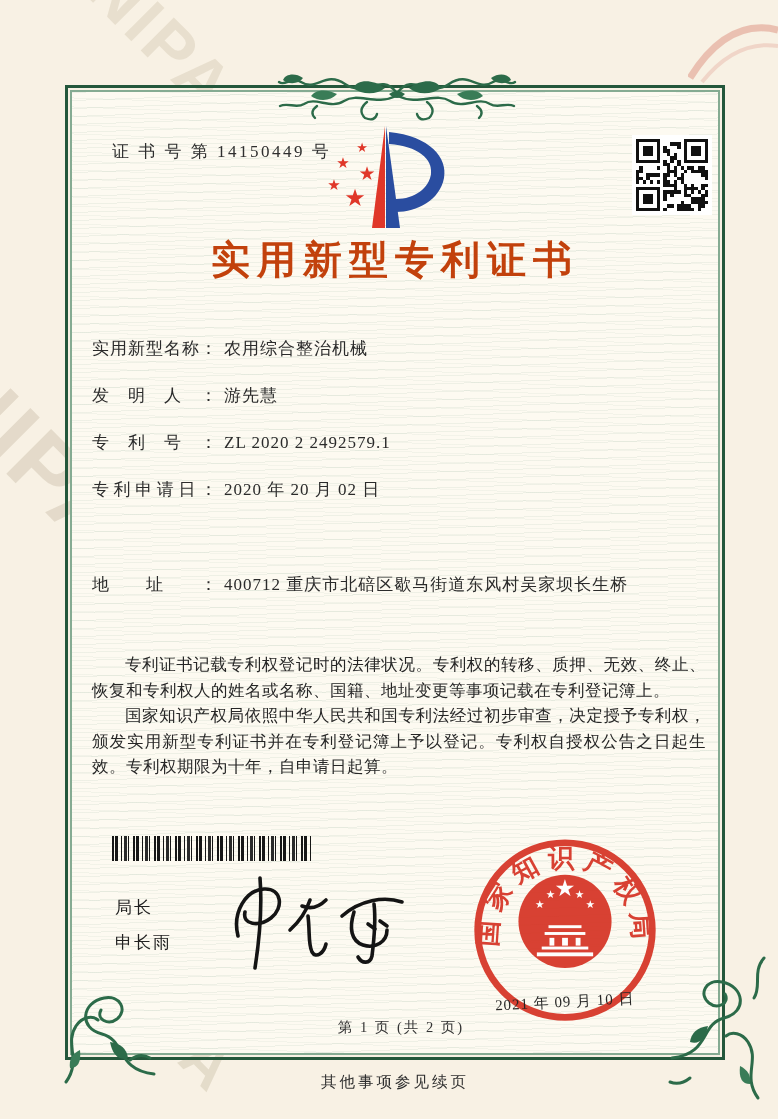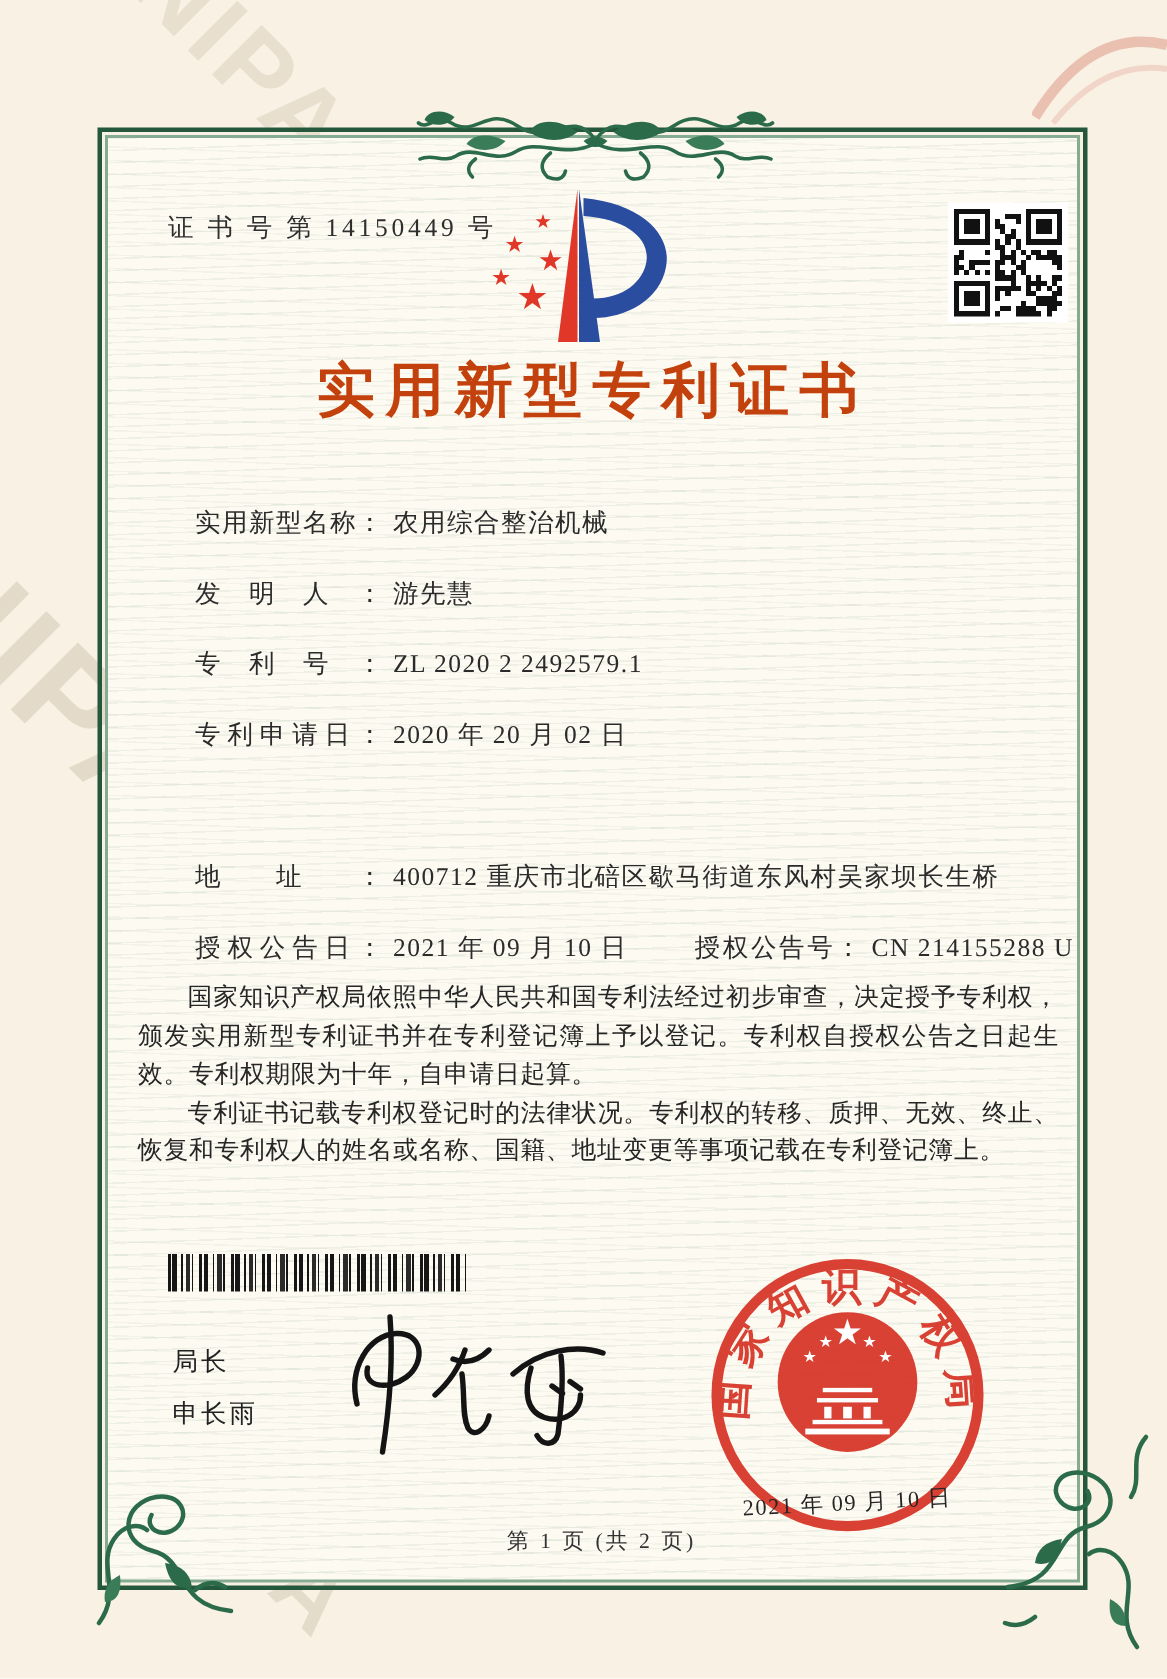--- a/index.html
+++ b/index.html
@@ -27,21 +27,21 @@
   #cert-line { left:112px; top:128px; font-size:17px; letter-spacing:2.5px; color:#2e2e2e;margin-top:12px; }
 
   #qr-box { left:632px; top:135px; width:80px; height:80px; background:#fff; padding:4px; }
   #qr-box svg { width:72px; height:72px; display:block; }
 
   #logo-box { left:322px; top:120px; width:146px; height:116px; }
 
   #title { left:65px; top:233px; width:660px; text-align:center; font-size:39px;
            font-weight:bold; color:#c2410c; letter-spacing:7px; }
 
-  .field-row { left:92px; width:616px; font-size:17px; color:#2b2b2b; letter-spacing:1px; white-space:nowrap;margin-left:38px; }
+  .field-row { left:92px; width:616px; font-size:17px; color:#2b2b2b; letter-spacing:1px; white-space:nowrap; }
   .fl { display:inline-block; width:126px; text-align:justify; text-align-last:justify; }
   .fv { margin-left:6px; }
   .grant-right { position:absolute; left:333px; top:0; white-space:nowrap; }
   .grant-right .fl { width:112px; }
 
   #paragraphs { left:92px; top:652px; width:614px; font-size:16.5px; line-height:25.5px;
                 color:#262626; text-align:justify; letter-spacing:0.5px; }
   #paragraphs p { text-indent:2em; }
 
   #barcode { left:112px; top:836px; width:200px; height:25px;
@@ -282,30 +282,24 @@
   </div>
   <div class="abs z3 field-row" style="top:431px;">
     <span class="fl">专利号：</span><span class="fv">ZL 2020 2 2492579.1</span>
   </div>
   <div class="abs z3 field-row" style="top:478px;">
     <span class="fl">专利申请日：</span><span class="fv">2020 年 20 月 02 日</span>
   </div>
   <div class="abs z3 field-row" style="top:573px;">
     <span class="fl">地址：</span><span class="fv">400712 重庆市北碚区歇马街道东风村吴家坝长生桥</span>
   </div>
-  <div class="abs z3 field-row" style="top:620px;">
-    <span class="fl">授权公告日：</span><span class="fv">2021 年 09 月 10 日</span>
-    <span class="grant-right">
-      <span class="fl">授权公告号：</span><span class="fv">CN 214155288 U</span>
-    </span>
-  </div>
 
   <div id="paragraphs" class="abs z3">
+    <p>专利证书记载专利权登记时的法律状况。专利权的转移、质押、无效、终止、恢复和专利权人的姓名或名称、国籍、地址变更等事项记载在专利登记簿上。</p>
     <p>国家知识产权局依照中华人民共和国专利法经过初步审查，决定授予专利权，颁发实用新型专利证书并在专利登记簿上予以登记。专利权自授权公告之日起生效。专利权期限为十年，自申请日起算。</p>
-    <p>专利证书记载专利权登记时的法律状况。专利权的转移、质押、无效、终止、恢复和专利权人的姓名或名称、国籍、地址变更等事项记载在专利登记簿上。</p>
   </div>
 
   <div id="barcode" class="abs z3"></div>
 
   <div id="sig-title" class="abs z3">局长</div>
   <div id="sig-name" class="abs z3">申长雨</div>
   <svg id="sig-script" class="abs z3" viewBox="0 0 200 100">
     <g stroke="#141414" stroke-width="3.6" fill="none" stroke-linecap="round" stroke-linejoin="round">
       <path d="M16,62 C10,38 24,16 42,15 C60,14 62,34 49,44 C37,53 20,51 23,38"></path>
       <path d="M38,4 C40,30 38,62 33,94"></path>
@@ -343,14 +337,15 @@
       <path id="sealArc" d="M34,125 A70,70 0 1 1 166,125" fill="none"></path>
     </defs>
     <text font-size="27" font-weight="bold" fill="#d63425" letter-spacing="8" font-family="'Liberation Serif','DejaVu Serif',serif">
       <textPath href="#sealArc" startOffset="50%" text-anchor="middle">国家知识产权局</textPath>
     </text>
     <text x="100" y="176" font-size="15.5" fill="#151515" text-anchor="middle" letter-spacing="1" transform="rotate(-3 100 176)" font-family="'Liberation Serif','DejaVu Serif',serif">2021 年 09 月 10 日</text>
   </svg>
 
   <div id="page-num" class="abs z3">第 1 页 (共 2 页)</div>
 
+  <div id="footer-note" class="abs">其他事项参见续页</div>
 
 </div>
 
 </body></html>

